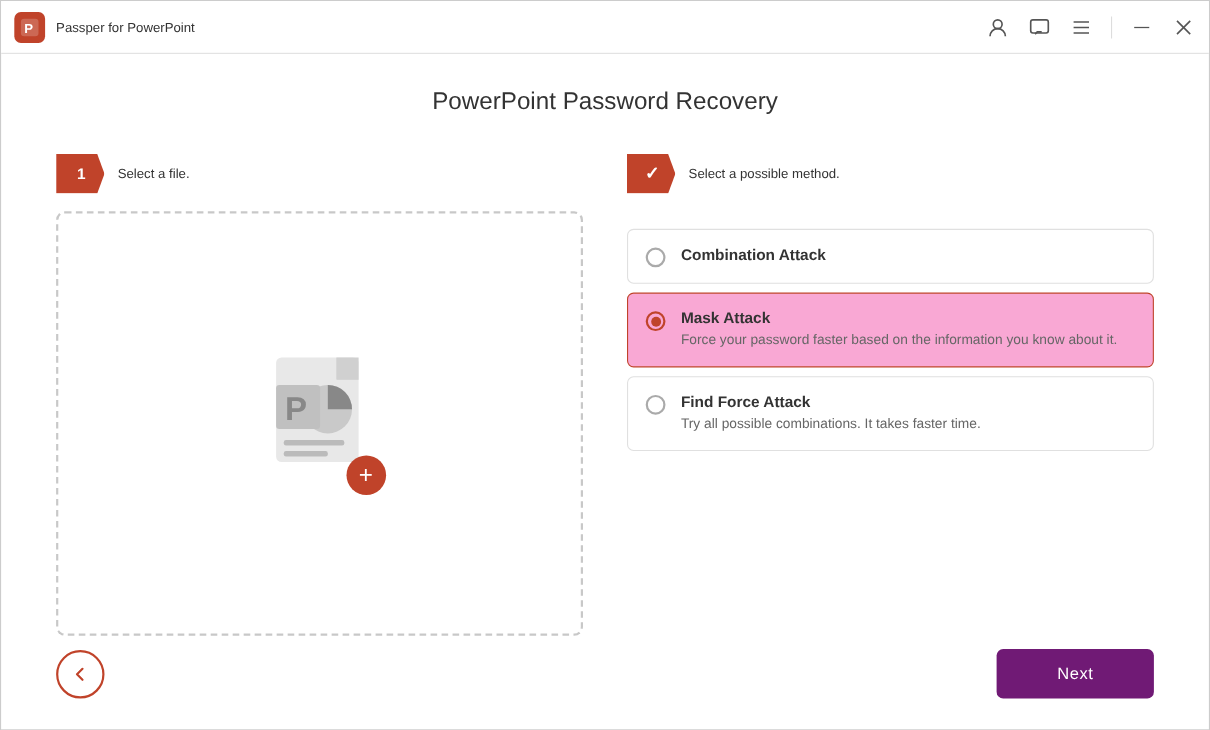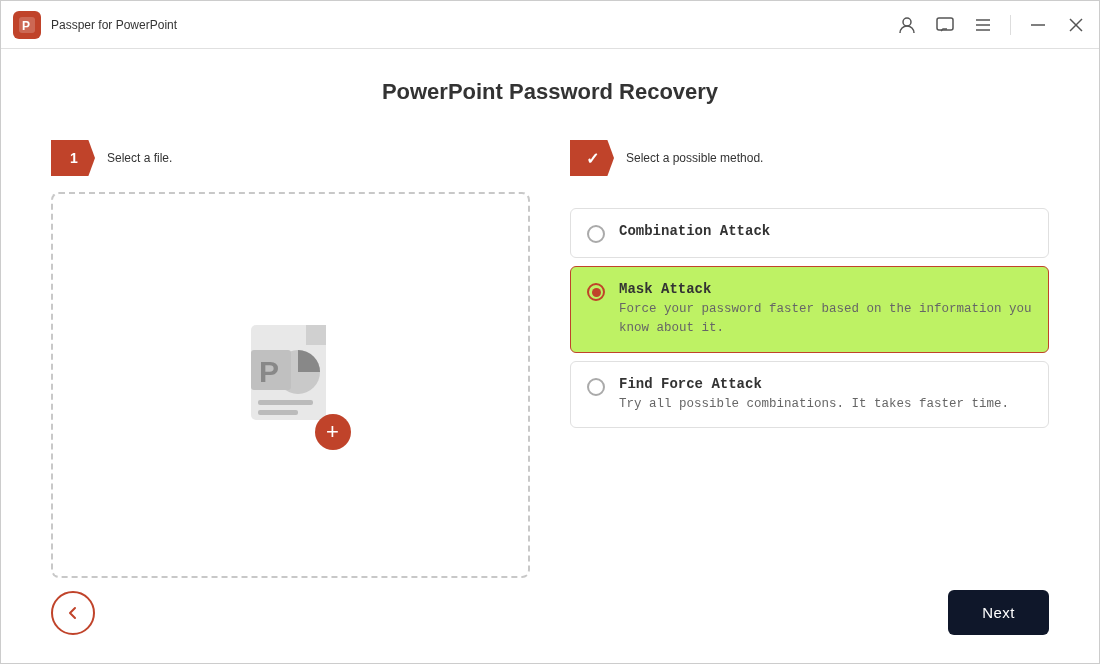--- a/index.html
+++ b/index.html
@@ -75,21 +75,21 @@
     
     .main-content {
       padding: 30px 50px;
       height: calc(664px - 48px);
       display: flex;
       flex-direction: column;
     }
     .page-title {
       text-align: center;
       font-size: 22px;
-      font-weight: 700;
+      font-weight: 400;
       color: #333;
       margin-bottom: 35px;
     }
     .two-col {
       display: flex;
       gap: 40px;
       flex: 1;
     }
     
     .left-panel {
@@ -186,21 +186,21 @@
       border-radius: 6px;
       padding: 14px 16px;
       display: flex;
       align-items: flex-start;
       gap: 14px;
       cursor: pointer;
       background: #fff;
     }
     .option-card.selected {
       border: 1.5px solid #c0432a;
-      background: #bef264;
+      background: #f9a8d4;
     }
     .radio-outer {
       width: 18px;
       height: 18px;
       border-radius: 50%;
       border: 2px solid #aaa;
       display: flex;
       align-items: center;
       justify-content: center;
       margin-top: 2px;
@@ -212,21 +212,20 @@
     .radio-inner {
       width: 9px;
       height: 9px;
       border-radius: 50%;
       background: #c0432a;
     }
     .option-text-block {
       display: flex;
       flex-direction: column;
       gap: 3px;
-      font-family: Liberation Mono, monospace;
     }
     .option-title {
       font-size: 14px;
       font-weight: 600;
       color: #333;
       display: flex;
       align-items: center;
       gap: 6px;
     }
     .option-desc {
@@ -248,25 +247,25 @@
       border: 2px solid #c0432a;
       background: #fff;
       display: flex;
       align-items: center;
       justify-content: center;
       cursor: pointer;
       color: #c0432a;
       font-size: 20px;
     }
     .next-btn {
-      background: #0f172a;
+      background: #701a75;
       color: #fff;
       border: none;
       border-radius: 6px;
-      padding: 14px 34px;
+      padding: 14px 55px;
       font-size: 15px;
       cursor: pointer;
       letter-spacing: 0.5px;
     }
     .dict-icon {
       font-size: 13px;
       color: #888;
     }
   </style>
 </head>

